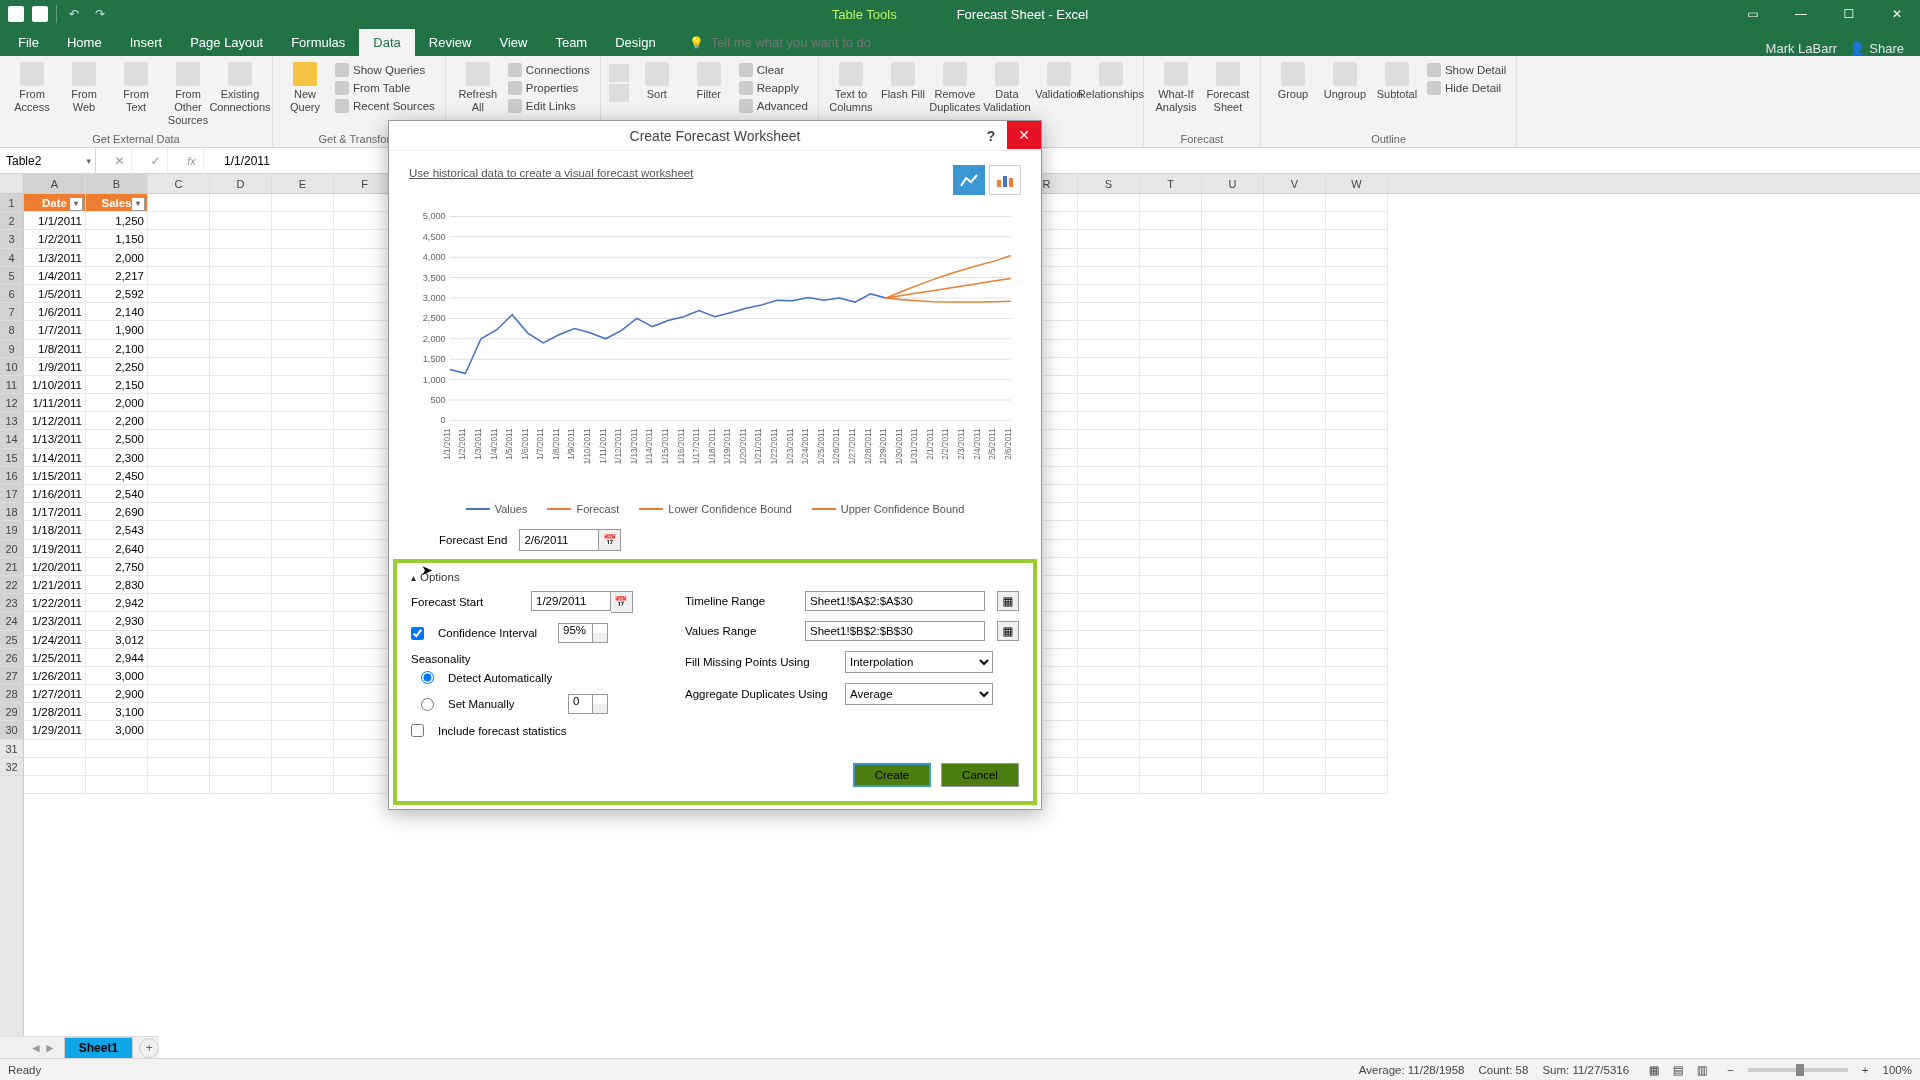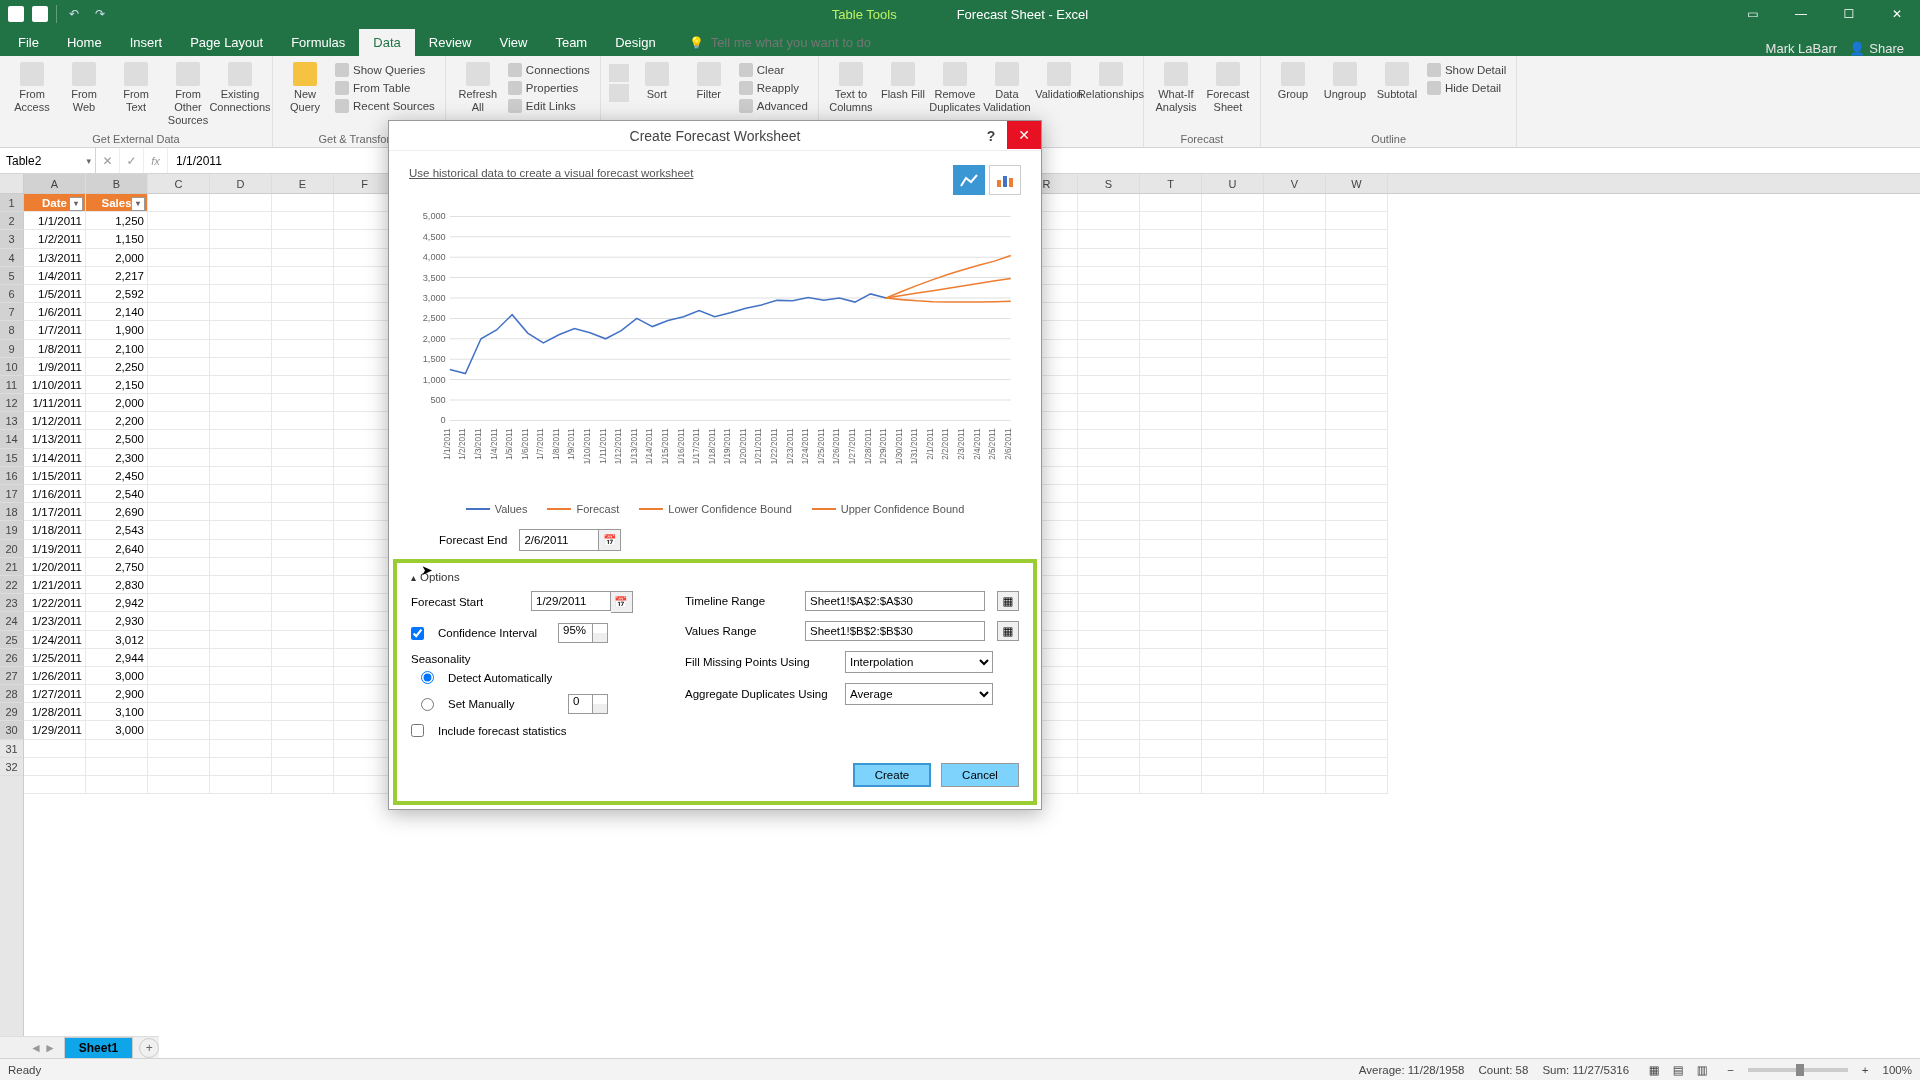--- a/index.html
+++ b/index.html
@@ -31,21 +31,21 @@
 .ribbon-group { border-right: 1px solid #e1e1e1; padding: 4px 8px 2px; display: flex; flex-direction: column; }
 .ribbon-group-content { flex: 1; display: flex; align-items: flex-start; gap: 4px; }
 .ribbon-group-label { text-align: center; font-size: 11px; color: #666; padding-top: 2px; }
 .big-btn { display: flex; flex-direction: column; align-items: center; width: 48px; padding: 2px; text-align: center; font-size: 11px; color: #444; line-height: 1.2; }
 .big-btn .icn { width: 24px; height: 24px; background: #ddd; margin-bottom: 2px; border-radius: 2px; }
 .small-btns { display: flex; flex-direction: column; gap: 2px; padding-top: 2px; }
 .small-btn { display: flex; align-items: center; gap: 4px; font-size: 11.5px; color: #444; padding: 1px 2px; white-space: nowrap; }
 .small-btn .si { width: 14px; height: 14px; background: #ccc; border-radius: 2px; }
 
 
-.formula-bar { height: 26px; border-bottom: 1px solid #d4d4d4; display: flex; align-items: center; background: #fff; }
+.formula-bar { height: 26px; border-bottom: 1px solid #d4d4d4; display: flex; align-items: center; background: #fff; gap: 12px; }
 .name-box { width: 96px; border-right: 1px solid #d4d4d4; padding: 0 6px; display: flex; align-items: center; height: 100%; position: relative; }
 .name-box::after { content: "▾"; position: absolute; right: 4px; font-size: 9px; color: #666; }
 .fb-btn { width: 24px; height: 100%; display: flex; align-items: center; justify-content: center; color: #999; border-right: 1px solid #eee; }
 .fx-label { font-style: italic; font-size: 11px; }
 .formula-input { flex: 1; padding: 0 8px; height: 100%; border: none; font-size: 12px; }
 
 
 .grid-area { position: relative; height: calc(1080px - 28px - 28px - 92px - 26px - 22px - 22px); display: flex; }
 .row-headers { width: 24px; background: #e6e6e6; border-right: 1px solid #ccc; }
 .row-headers .corner { height: 20px; background: #e6e6e6; border-bottom: 1px solid #ccc; }
@@ -109,21 +109,21 @@
 .opt-row input[type="text"] { height: 20px; border: 1px solid #999; padding: 0 4px; font-size: 11.5px; }
 .opt-row input.wide { width: 180px; }
 .opt-row select { height: 22px; border: 1px solid #999; font-size: 11.5px; width: 148px; background: #fff; }
 .opt-row .spinner { width: 50px; height: 20px; border: 1px solid #999; padding: 0 4px; position: relative; }
 .opt-row .spinner::after { content: ""; position: absolute; right: 0; top: 0; width: 14px; height: 100%; border-left: 1px solid #999; background: linear-gradient(#fff 50%, #eee 50%); }
 .opt-row input[type="checkbox"], .opt-row input[type="radio"] { margin-right: 4px; }
 .seasonality-label { font-size: 11.5px; margin-bottom: 6px; }
 .range-picker { width: 22px; height: 20px; border: 1px solid #999; background: #f0f0f0; display: inline-flex; align-items: center; justify-content: center; margin-left: 2px; }
 
 .dialog-buttons { display: flex; justify-content: flex-end; gap: 10px; margin-top: 16px; }
-.dialog-buttons button { width: 78px; height: 24px; border: 1px solid #999; background: #7dd3fc; font-size: 11.5px; }
+.dialog-buttons button { width: 78px; height: 24px; border: 1px solid #999; background: #4d7c0f; font-size: 11.5px; }
 .dialog-buttons button.primary { border: 2px solid #3b97d3; }
 
 .cursor-icon { position: absolute; left: 421px; top: 562px; z-index: 200; font-size: 14px; color: #000; pointer-events: none; }
 </style>
 </head>
 <body>
 
 <div class="titlebar">
   <div class="left">
     <div class="qat-icon"></div>

